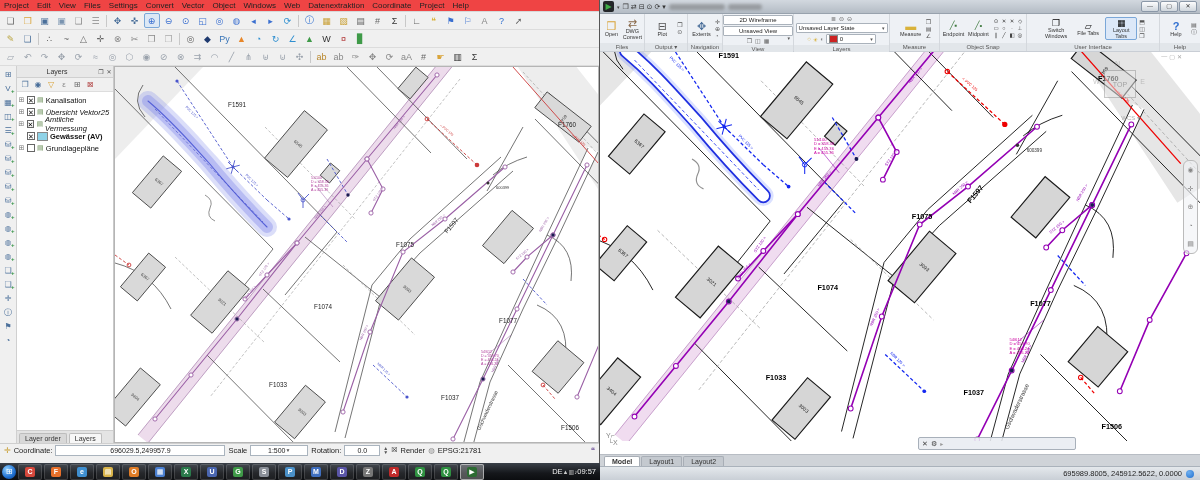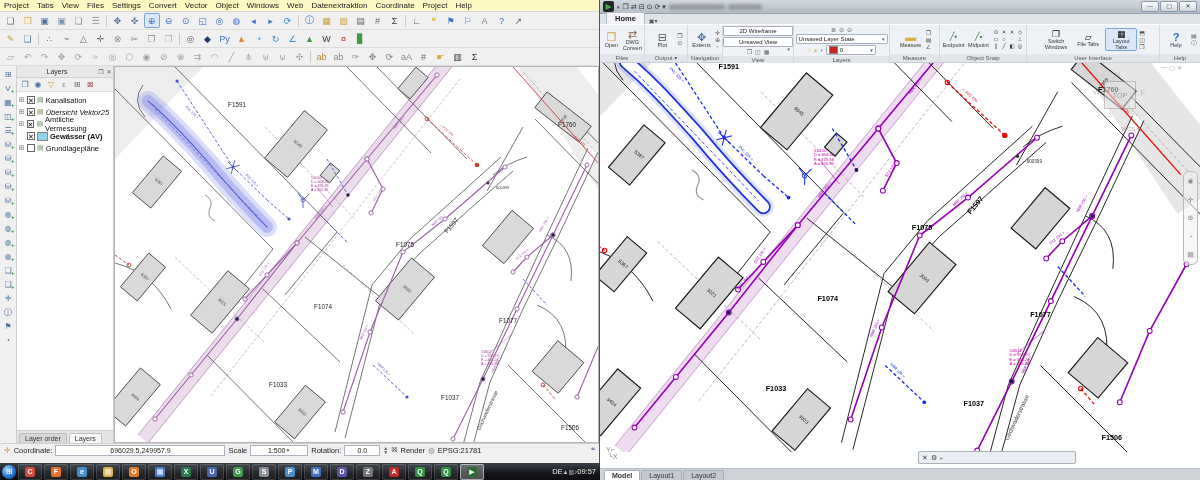--- a/index.html
+++ b/index.html
@@ -9,21 +9,21 @@
   .qgis{position:absolute;left:0;top:0;width:600px;height:463px;background:#f0f0f0;
     border-right:1px solid #555;box-sizing:border-box;}
   .q-title{height:13px;display:flex;align-items:center;gap:4px;padding:0 3px;
     background:linear-gradient(#e3e9f0,#c2cad4);border-bottom:1px solid #9aa4b0;font-size:8.5px;color:#111;}
   .q-logo{width:9px;height:9px;border-radius:2px;background:#3b8e3f;color:#fff;font-size:7px;
     display:flex;align-items:center;justify-content:center;font-weight:bold;}
   .q-title .t{flex:0 0 auto;}
   .winbtns{margin-left:auto;display:flex;gap:1px;}
   .winbtn{width:16px;height:9px;font-size:6px;line-height:9px;text-align:center;color:#333;
     background:linear-gradient(#fdfdfd,#cfd6dd);border:1px solid #8b98a8;border-radius:2px;}
-  .q-menu{height:11px;display:flex;align-items:center;background:#fef9c3;border-bottom:1px solid #d8d8d8;}
+  .q-menu{height:11px;display:flex;align-items:center;background:#ef4444;border-bottom:1px solid #d8d8d8;}
   .q-menu span{font-size:8px;color:#222;padding:0 4px;}
   .q-tb{display:flex;align-items:center;background:#f0f0f0;border-bottom:1px solid #dcdcdc;padding-left:2px;}
   #qtb1{height:17px}#qtb2{height:17px}#qtb3{height:17px}
   .tic{width:14px;height:13px;margin:0 0.5px;display:flex;align-items:center;justify-content:center;
     font-size:9px;border:1px solid transparent;border-radius:2px;flex:0 0 auto;}
   .tic.pressed{border-color:#7aa7d8;background:#dce8f5;}
   .tsep{width:1px;height:12px;background:#c8c8c8;margin:0 2px;flex:0 0 auto;}
   .q-body{position:relative;height:377px;display:flex;}
   .q-dock{width:16px;background:#f0f0f0;border-right:1px solid #d0d0d0;display:flex;flex-direction:column;align-items:center;padding-top:1px;}
   .dkic{position:relative;width:13px;height:14px;display:flex;align-items:center;justify-content:center;
@@ -122,21 +122,21 @@
   .bluedot{width:8px;height:8px;border-radius:50%;background:radial-gradient(circle at 35% 30%,#6fb0f0,#1f6fd0);}
 </style>
 </head>
 <body>
 
 <div class="stage">
 
   <div class="qgis">
     <div class="q-menu" id="qmenu">
         <span>Project</span>
-        <span>Tabs</span>
+        <span>Edit</span>
         <span>View</span>
         <span>Files</span>
         <span>Settings</span>
         <span>Convert</span>
         <span>Vector</span>
         <span>Object</span>
         <span>Windows</span>
         <span>Web</span>
         <span>Datenextraktion</span>
         <span>Coordinate</span>
@@ -336,21 +336,21 @@
             <div class="lrow">
               <span class="exp">⊞</span>
               <span class="cb">✕</span>
               <span class="ic">▤</span>
               <span style="font-style: italic;">Übersicht Vektor25</span>
             </div>
             <div class="lrow">
               <span class="exp">⊞</span>
               <span class="cb">✕</span>
               <span class="ic">▤</span>
-              <span style="">Amtliche Vermessung</span>
+              <span style="font-style: italic;">Amtliche Vermessung</span>
             </div>
             <div class="lrow">
               <span class="exp"> </span>
               <span class="cb">✕</span>
               <span class="sw" style="background: rgb(143, 211, 232);"></span>
               <span style="font-weight: bold;">Gewässer (AV)</span>
             </div>
             <div class="lrow">
               <span class="exp">⊞</span>
               <span class="cb"></span>
@@ -648,24 +648,20 @@
           <span>▾</span>
         </span>
       <span class="blurpill" style="width:56px;"></span>
       <span class="blurpill" style="width:34px;"></span>
 
       <span class="winbtns">
         <span class="winbtn">—</span>
         <span class="winbtn">▢</span>
         <span class="winbtn">✕</span>
       </span>
-    </div>
-    <div class="t-tabs">
-      <span class="t-tab">Home</span>
-      <span class="t-tab-arrow">▣▾</span>
     </div>
     <div class="ribbon">
       <div class="rpanel" style="width:45px;">
         <div class="rp-body">
           <span class="bigbtn">
             <span class="g" style="color:#d9a43a;">❒</span>
             <span class="l">Open</span>
             </span>
           <span class="bigbtn">
             <span class="g" style="color:#8a6a4a;">⇄</span>
@@ -1032,14 +1028,18 @@
         <span>✕</span>
         <span>⚙</span>
         <span class="inp">▸</span>
       </span>
     </div>
     <div class="t-ltabs" id="tltabs">
         <span class="lt active">Model</span>
         <span class="lt">Layout1</span>
         <span class="lt">Layout2</span>
       </div>
+    <div class="t-status">
+      <span>695989.8005, 245912.5622, 0.0000</span>
+      <span class="bluedot"></span>
+    </div>
   </div>
 </div>
 
 </body></html>

